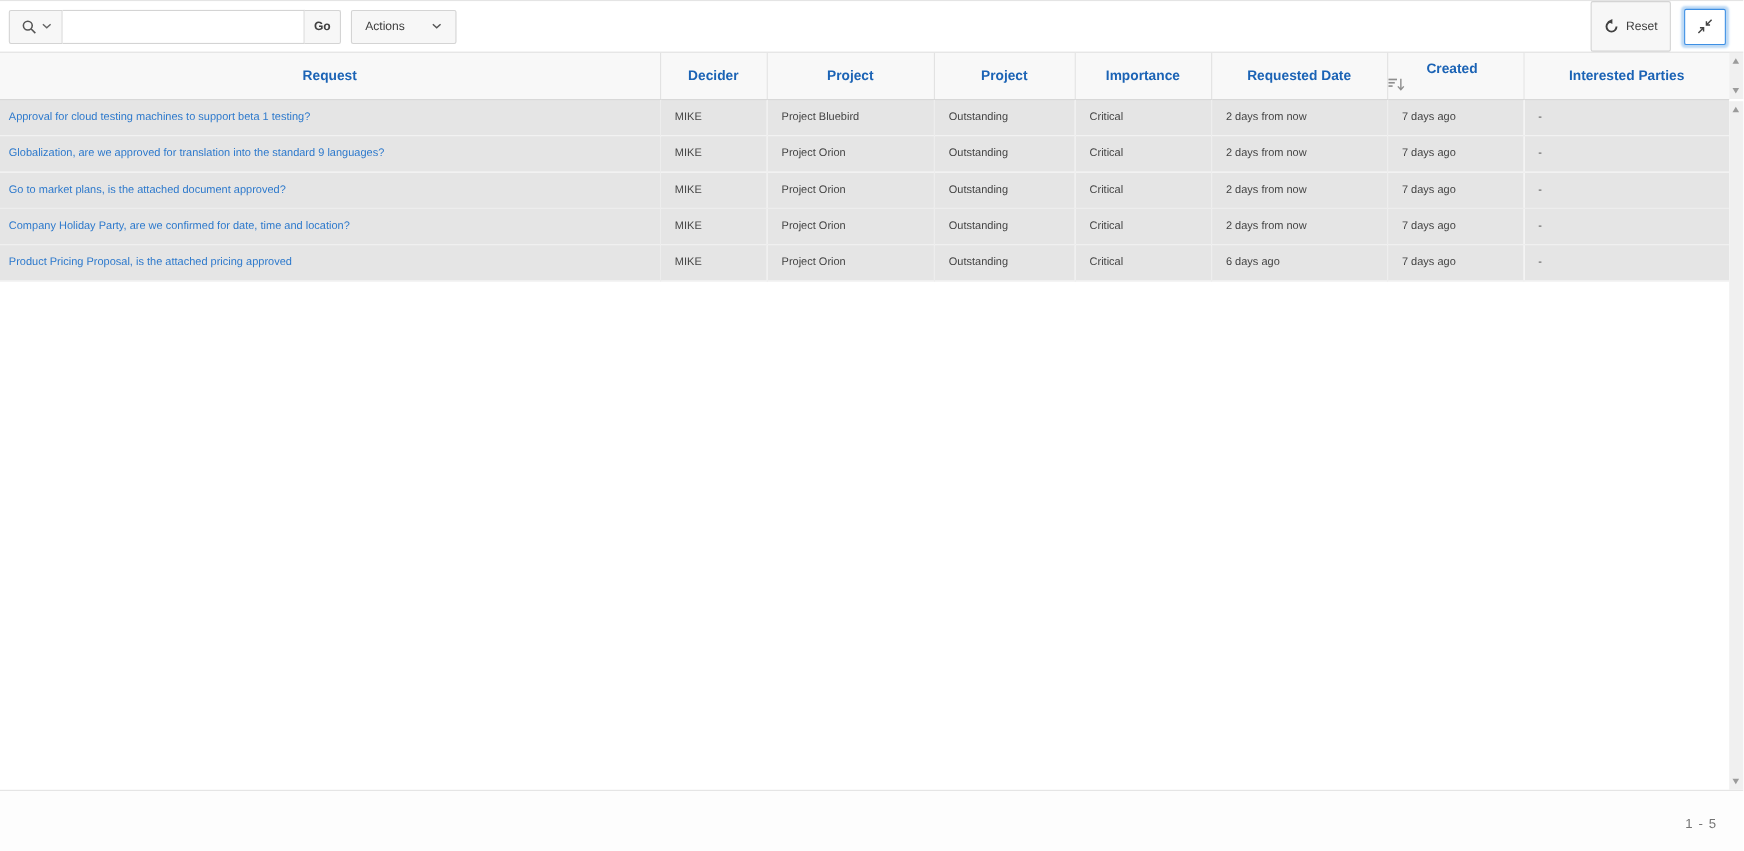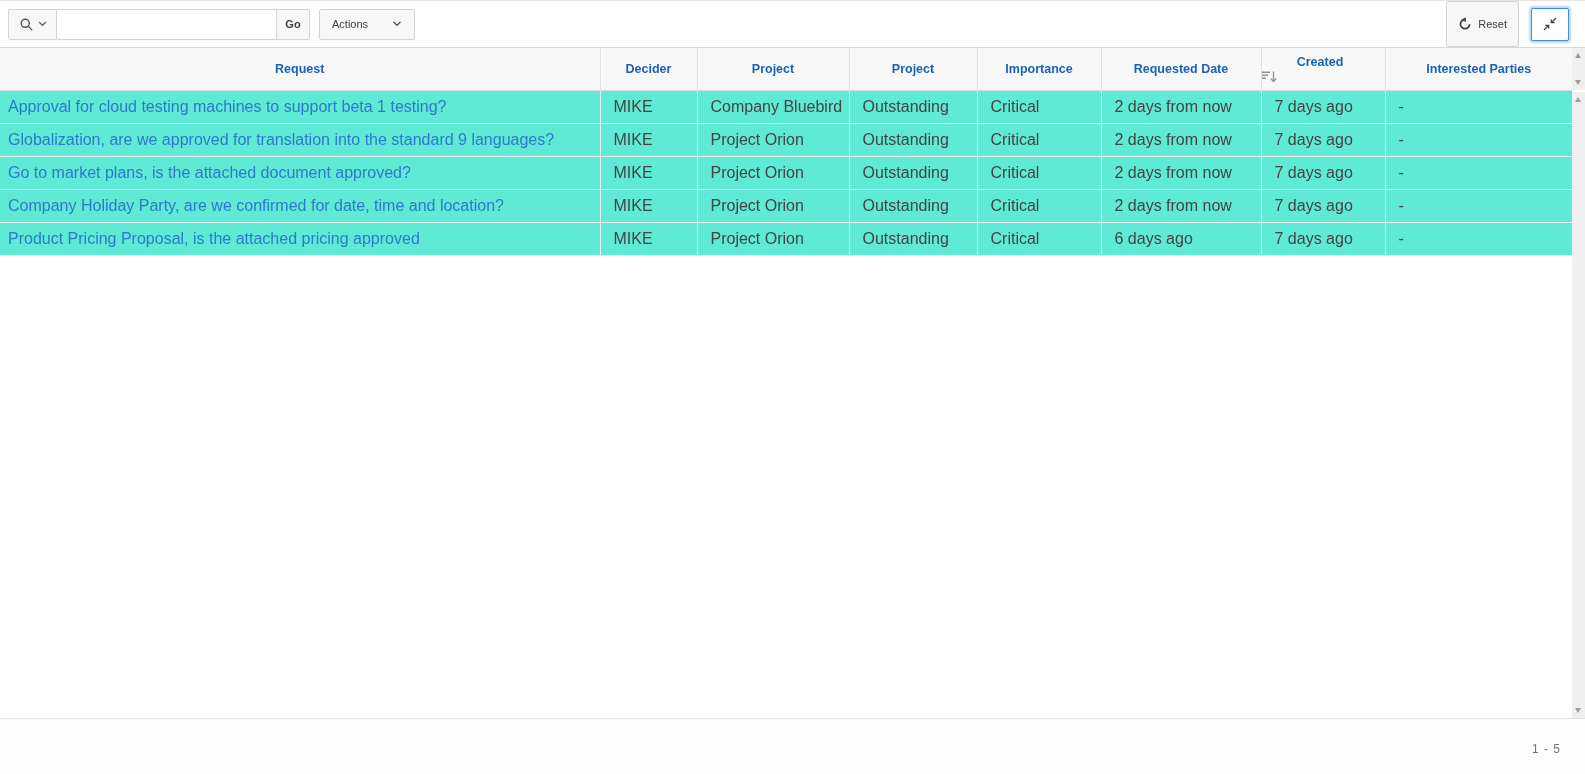--- a/index.html
+++ b/index.html
@@ -73,28 +73,28 @@
     text-align: center;
     border-right: 1px solid #e2e2e2;
     border-bottom: 1px solid #d8d8d8;
     cursor: pointer;
     white-space: nowrap;
     overflow: hidden;
   }
   table.grid th:last-child { border-right: none; }
   table.grid td {
     height: 33px;
-    font-size: 16px;
+    font-size: 10px;
     color: #444444;
     padding: 0 13px;
     border-right: 1px solid #ededed;
     border-bottom: 1px solid #ededed;
     white-space: nowrap;
     overflow: hidden;
-    background: #5eead4;
+    background: #e5e5e5;
   }
   table.grid td:first-child { padding: 0 8px; }
   table.grid td:last-child { border-right: none; }
   td a { color: #2d79cc; text-decoration: none; cursor: pointer; }
   .sort-icon { margin-left: 6px; vertical-align: -2px; }
 
   
   .vscroll { width: 13px; display: flex; flex-direction: column; }
   .sb { background: #f0f0f0; position: relative; }
   .sb-header { height: 42px; }
@@ -196,21 +196,21 @@
               <path d="M11.5 0.5 L11.5 10 M8.8 7.5 L11.5 10.6 L14.2 7.5" fill="none" stroke="#8f8f8f" stroke-width="1.3"></path>
             </svg></span>
           </th>
           <th>Interested Parties</th>
         </tr>
       </thead>
       <tbody>
         <tr>
           <td><a>Approval for cloud testing machines to support beta 1 testing?</a></td>
           <td>MIKE</td>
-          <td>Company Bluebird</td>
+          <td>Project Bluebird</td>
           <td>Outstanding</td>
           <td>Critical</td>
           <td>2 days from now</td>
           <td>7 days ago</td>
           <td>-</td>
         </tr>
         <tr>
           <td><a>Globalization, are we approved for translation into the standard 9 languages?</a></td>
           <td>MIKE</td>
           <td>Project Orion</td>

